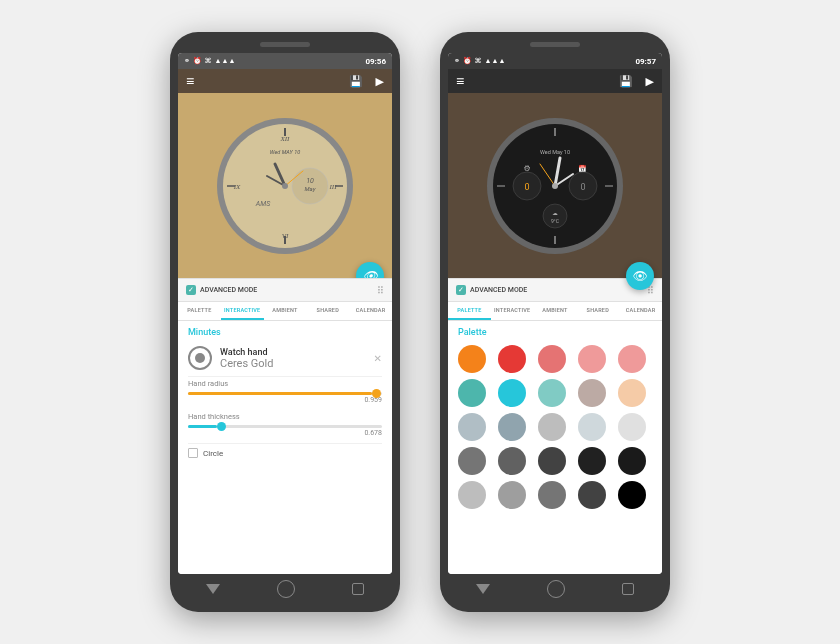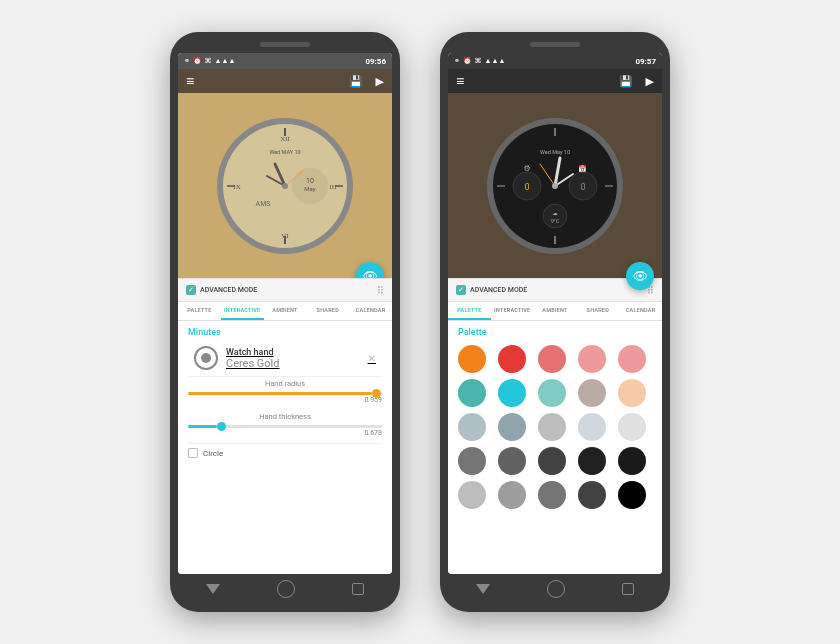--- a/index.html
+++ b/index.html
@@ -195,24 +195,23 @@
     
     .section-title {
       font-size: 9px;
       font-weight: 500;
       color: #26c6da;
       padding: 6px 10px 3px;
     }
     .list-item {
       display: flex;
       align-items: center;
-      padding: 6px 16px;
+      padding: 6px 10px;
       gap: 8px;
       position: relative;
-      text-decoration: underline;
     }
     .list-item-icon {
       width: 24px; height: 24px;
       border-radius: 50%;
       border: 2px solid #888;
       display: flex;
       align-items: center;
       justify-content: center;
       flex-shrink: 0;
     }
@@ -223,21 +222,21 @@
     }
     .list-item-info { flex: 1; }
     .list-item-name { font-size: 9px; color: #333; font-weight: 500; }
     .list-item-sub { font-size: 11px; color: #888; }
     .list-item-close { font-size: 10px; color: #bbb; cursor: pointer; }
     .divider { height: 1px; background: #f0f0f0; margin: 0 10px; }
 
     .slider-row {
       padding: 2px 10px 6px;
     }
-    .slider-label { font-size: 7.5px; color: #888; margin-bottom: 4px; text-align: center; }
+    .slider-label { font-size: 7.5px; color: #888; margin-bottom: 4px; }
     .slider-track {
       position: relative;
       height: 3px;
       background: #e0e0e0;
       border-radius: 2px;
       margin-bottom: 1px;
     }
     .slider-fill {
       height: 100%;
       background: #f4a21a;
@@ -316,21 +315,21 @@
     </div>
 
     <div class="toolbar" style="background:#5a4a3a;">
       <span style="font-size:14px;color:#fff;cursor:pointer;">≡</span>
       <div style="display:flex;gap:12px;">
         <span style="font-size:11px;cursor:pointer;">💾</span>
         <span style="font-size:11px;cursor:pointer;">▶</span>
       </div>
     </div>
 
-    <div class="watch-area" style="position:relative;">
+    <div class="watch-area" style="position:relative;font-style:italic;">
       <div class="watch-container">
         <svg viewBox="0 0 140 140" width="140" height="140">
 
           <circle cx="70" cy="70" r="68" fill="#888"></circle>
           <circle cx="70" cy="70" r="62" fill="#d4c49a"></circle>
 
           <line x1="70" y1="12" x2="70" y2="20" stroke="#555" stroke-width="2"></line>
           <line x1="70" y1="120" x2="70" y2="128" stroke="#555" stroke-width="2"></line>
           <line x1="12" y1="70" x2="20" y2="70" stroke="#555" stroke-width="1.5"></line>
           <line x1="120" y1="70" x2="128" y2="70" stroke="#555" stroke-width="1.5"></line>

